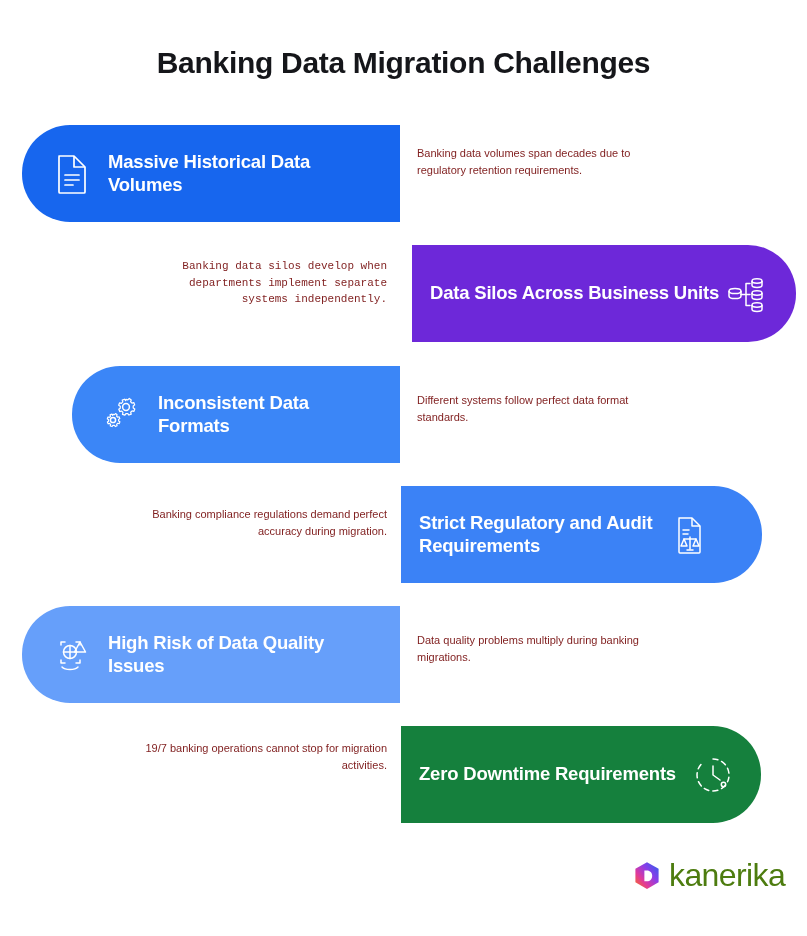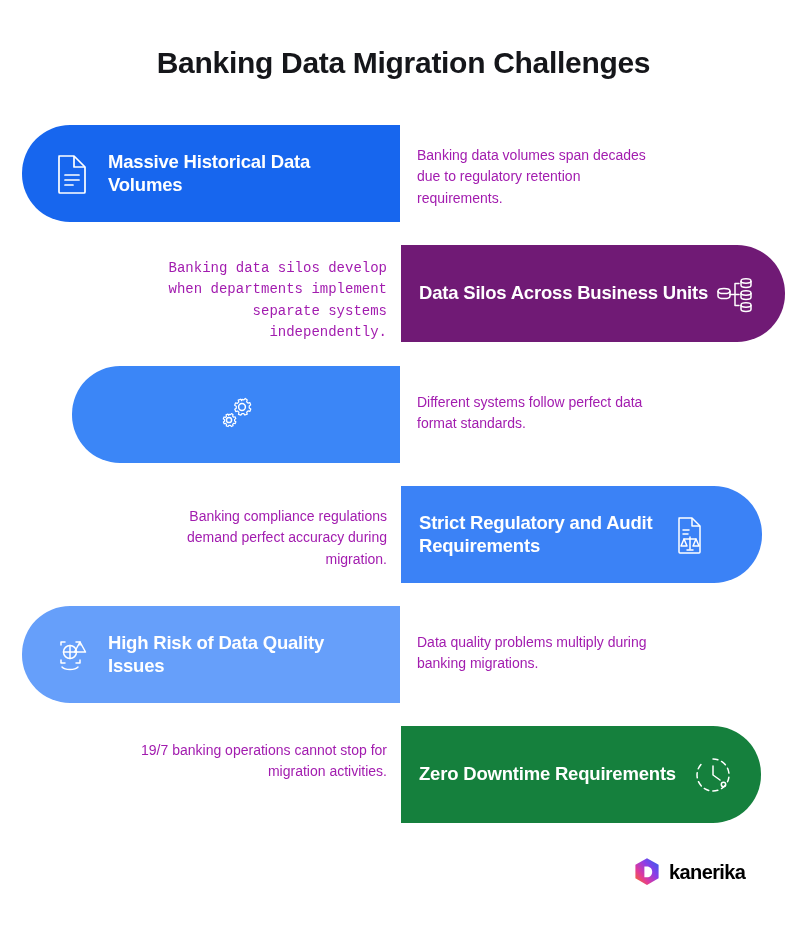--- a/index.html
+++ b/index.html
@@ -85,23 +85,23 @@
     height: 44px;
     display: flex;
     align-items: center;
     justify-content: center;
   }
   .bar-icon svg { display: block; }
 
   
   .desc {
     position: absolute;
-    font-size: 14px;
+    font-size: 11px;
     line-height: 1.52;
-    color: #a21caf;
+    color: #7f1d1d;
     font-family: "Liberation Sans", sans-serif;
   }
   .desc.on-right {
     left: 417px;
     width: 240px;
     text-align: left;
   }
   .desc.on-left {
     left: 140px;
     width: 247px;
@@ -112,23 +112,23 @@
   .logo {
     position: absolute;
     left: 633px;
     top: 857px;
     display: flex;
     align-items: center;
     gap: 8px;
   }
   .logo-mark { width: 28px; height: 30px; }
   .logo-text {
-    font-size: 20px;
-    font-weight: bold;
-    color: #000000;
+    font-size: 32px;
+    font-weight: normal;
+    color: #4d7c0f;
     letter-spacing: -0.6px;
     font-family: "Liberation Sans", sans-serif;
   }
 </style>
 </head>
 <body>
 
 <div class="page">
 
   <div class="title">Banking Data Migration Challenges</div>
@@ -141,21 +141,21 @@
           <path d="M22 4v11h11" stroke-linejoin="round"></path>
           <path d="M13 23h14M13 28h14M13 33h8" stroke-linecap="round"></path>
         </svg>
       </span>
       <span class="bar-label">Massive Historical Data Volumes</span>
     </div>
     <div class="desc on-right" style="top:20px;">Banking data volumes span decades due to regulatory retention requirements.</div>
   </div>
 
   <div class="row" style="top:245px;">
-    <div class="bar right" style="background: #701a75;">
+    <div class="bar right" style="background: #6d28d9; margin-left: 11px;">
       <span class="bar-label">Data Silos Across Business Units</span>
       <span class="bar-icon">
         <svg width="42" height="44" viewBox="0 0 42 44" fill="none" stroke="#ffffff" stroke-width="1.5">
           <ellipse cx="8" cy="19" rx="6" ry="2.6"></ellipse>
           <path d="M2 19v5c0 1.4 2.7 2.6 6 2.6s6-1.2 6-2.6v-5"></path>
           <path d="M14 22.5h5v-11h4M19 22.5h4M14 22.5h5v11h4" stroke-linecap="round" stroke-linejoin="round"></path>
           <ellipse cx="30" cy="9" rx="5" ry="2.2"></ellipse>
           <path d="M25 9v4.2c0 1.2 2.2 2.2 5 2.2s5-1 5-2.2V9"></path>
           <ellipse cx="30" cy="21" rx="5" ry="2.2"></ellipse>
           <path d="M25 21v4.2c0 1.2 2.2 2.2 5 2.2s5-1 5-2.2V21"></path>
@@ -174,20 +174,21 @@
           <g transform="translate(26,15)">
             <path d="M0-10.5 2.2-9.9 4-11.6 6.4-9.8 5.6-7.6 7.3-5.9 9.5-6.6 10.6-3.8 8.8-2.4 8.8-0.1 10.7 1.2 9.7 4.1 7.4 3.5 5.7 5.2 6.4 7.4 3.6 8.6 2.2 6.8 -0.1 6.8 -1.4 8.7 -4.3 7.7 -3.7 5.4 -5.4 3.7 -7.6 4.4 -8.8 1.6 -7 0.2 -7 -2.1 -8.9 -3.4 -7.9 -6.3 -5.6 -5.7 -3.9 -7.4 -4.6 -9.6 -1.8 -10.7 -0.4 -8.9z" stroke-linejoin="round" transform="scale(0.82)"></path>
             <circle cx="0" cy="-1" r="3.4"></circle>
           </g>
           <g transform="translate(13,28)">
             <path d="M0-8.4 1.8-7.9 3.2-9.3 5.1-7.8 4.5-6.1 5.8-4.7 7.6-5.3 8.5-3 7-1.9 7-0.1 8.6 1 7.8 3.3 5.9 2.8 4.6 4.2 5.1 5.9 2.9 6.9 1.8 5.4 -0.1 5.4 -1.1 6.9 -3.4 6.2 -3 4.3 -4.3 2.9 -6.1 3.5 -7 1.3 -5.6 0.2 -5.6-1.7 -7.1-2.7 -6.3-5 -4.5-4.6 -3.1-5.9 -3.7-7.7 -1.4-8.6 -0.3-7.1z" stroke-linejoin="round" transform="scale(0.8)"></path>
             <circle cx="0" cy="-1" r="2.6"></circle>
           </g>
         </svg>
       </span>
+      <span class="bar-label">Inconsistent Data Formats</span>
     </div>
     <div class="desc on-right" style="top:26px;">Different systems follow perfect data format standards.</div>
   </div>
 
   <div class="row" style="top:486px;">
     <div class="bar right" style="width: 361px; background: #3b82f6;">
       <span class="bar-label" style="max-width:250px;">Strict Regulatory and Audit Requirements</span>
       <span class="bar-icon">
         <svg width="42" height="44" viewBox="0 0 42 44" fill="none" stroke="#ffffff" stroke-width="1.5">
           <path d="M9 5h13l8 8v26a1 1 0 0 1-1 1H10a1 1 0 0 1-1-1V6a1 1 0 0 1 1-1z" stroke-linejoin="round"></path>

